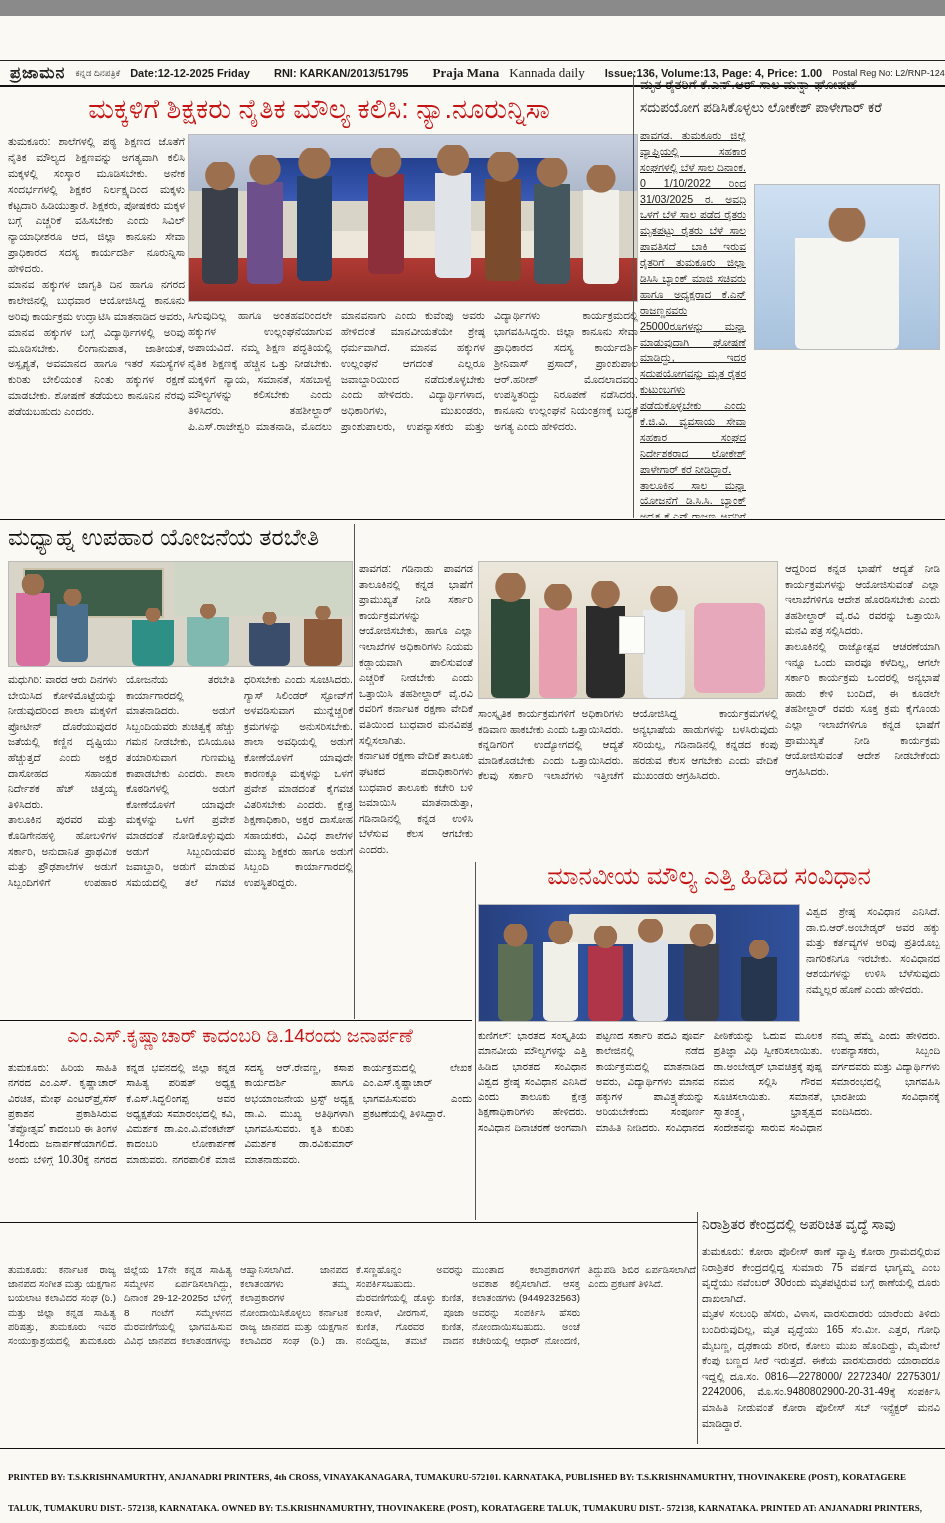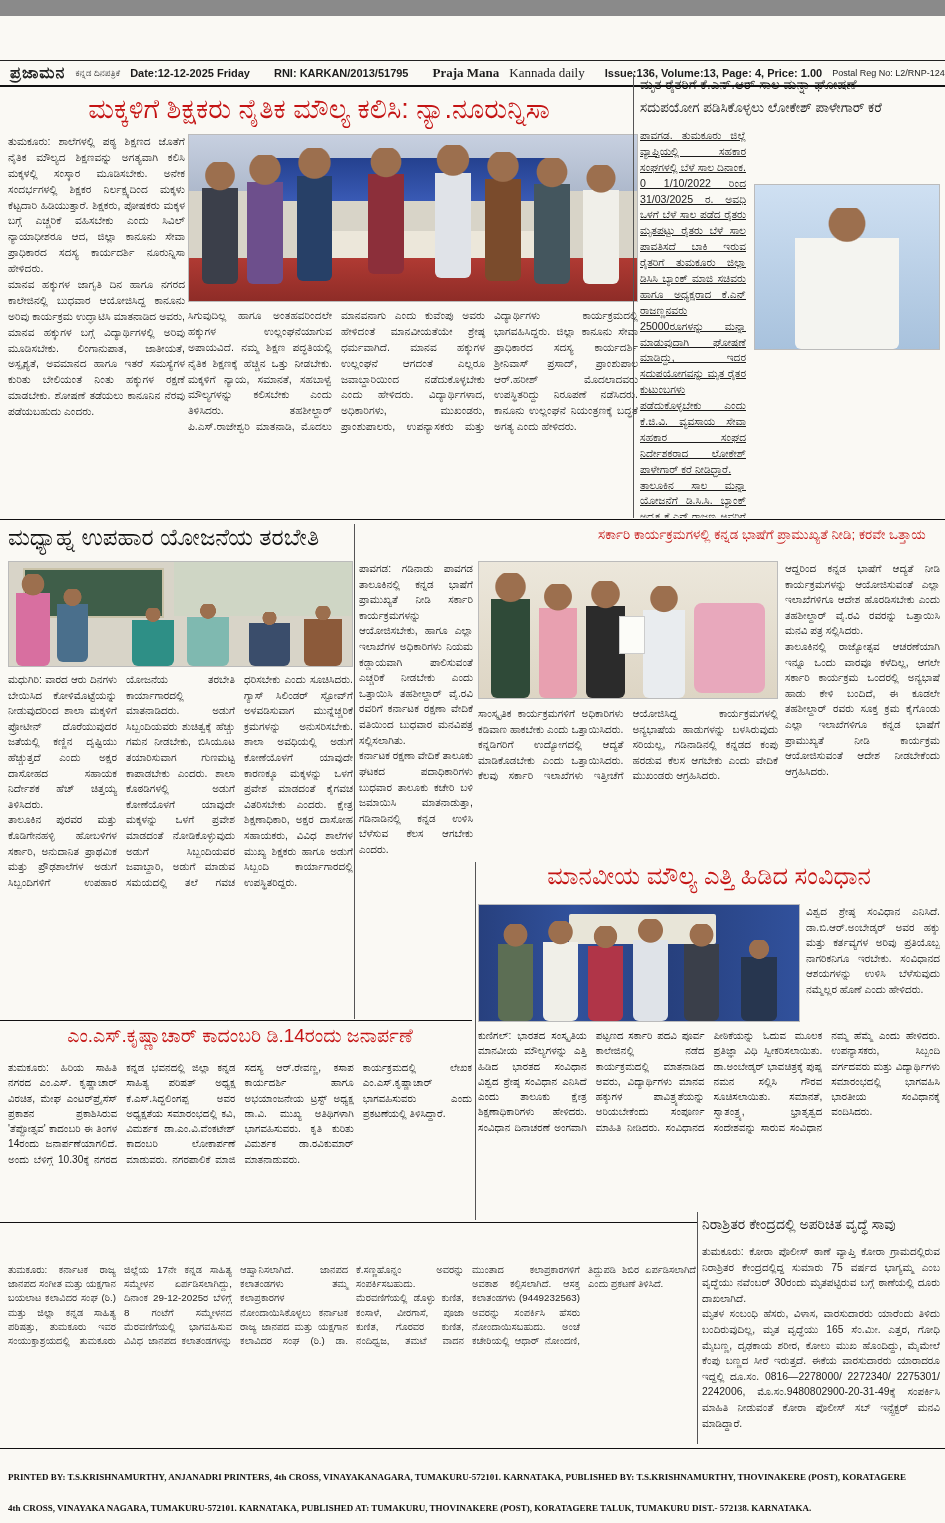--- a/index.html
+++ b/index.html
@@ -103,21 +103,20 @@
     <div class="pr" style="--c:#7fb9b0;left:52%;bottom:0;width:12%;height:60%;"></div>
     <div class="pr" style="--c:#3a4d6b;left:70%;bottom:0;width:12%;height:52%;"></div>
     <div class="pr" style="--c:#8c5a3a;left:86%;bottom:0;width:11%;height:58%;"></div>
   </div>
 
   <div class="bd cols3" style="left:8px;top:656px;width:345px;height:346px;font-size:10.4px;">ಮಧುಗಿರಿ: ವಾರದ ಆರು ದಿನಗಳು ಬೇಯಿಸಿದ ಕೋಳಿಮೊಟ್ಟೆಯನ್ನು ನೀಡುವುದರಿಂದ ಶಾಲಾ ಮಕ್ಕಳಿಗೆ ಪ್ರೋಟೀನ್ ದೊರೆಯುವುದರ ಜತೆಯಲ್ಲಿ ಕಣ್ಣಿನ ದೃಷ್ಟಿಯು ಹೆಚ್ಚುತ್ತದೆ ಎಂದು ಅಕ್ಷರ ದಾಸೋಹದ ಸಹಾಯಕ ನಿರ್ದೇಶಕ ಹೆಚ್ ಚಿತ್ತಯ್ಯ ತಿಳಿಸಿದರು.
 ತಾಲೂಕಿನ ಪುರವರ ಮತ್ತು ಕೊಡಿಗೇನಹಳ್ಳಿ ಹೋಬಳಿಗಳ ಸರ್ಕಾರಿ, ಅನುದಾನಿತ ಪ್ರಾಥಮಿಕ ಮತ್ತು ಪ್ರೌಢಶಾಲೆಗಳ ಅಡುಗೆ ಸಿಬ್ಬಂದಿಗಳಿಗೆ ಉಪಹಾರ ಯೋಜನೆಯ ತರಬೇತಿ ಕಾರ್ಯಾಗಾರದಲ್ಲಿ ಮಾತನಾಡಿದರು. ಅಡುಗೆ ಸಿಬ್ಬಂದಿಯವರು ಶುಚಿತ್ವಕ್ಕೆ ಹೆಚ್ಚು ಗಮನ ನೀಡಬೇಕು, ಬಿಸಿಯೂಟ ತಯಾರಿಸುವಾಗ ಗುಣಮಟ್ಟ ಕಾಪಾಡಬೇಕು ಎಂದರು. ಶಾಲಾ ಕೊಠಡಿಗಳಲ್ಲಿ ಅಡುಗೆ ಕೋಣೆಯೊಳಗೆ ಯಾವುದೇ ಮಕ್ಕಳನ್ನು ಒಳಗೆ ಪ್ರವೇಶ ಮಾಡದಂತೆ ನೋಡಿಕೊಳ್ಳುವುದು ಅಡುಗೆ ಸಿಬ್ಬಂದಿಯವರ ಜವಾಬ್ದಾರಿ, ಅಡುಗೆ ಮಾಡುವ ಸಮಯದಲ್ಲಿ ತಲೆ ಗವಚ ಧರಿಸಬೇಕು ಎಂದು ಸೂಚಿಸಿದರು. ಗ್ಯಾಸ್ ಸಿಲಿಂಡರ್ ಸ್ಟೋವ್‌ಗೆ ಅಳವಡಿಸುವಾಗ ಮುನ್ನೆಚ್ಚರಿಕೆ ಕ್ರಮಗಳನ್ನು ಅನುಸರಿಸಬೇಕು. ಶಾಲಾ ಅವಧಿಯಲ್ಲಿ ಅಡುಗೆ ಕೋಣೆಯೊಳಗೆ ಯಾವುದೇ ಕಾರಣಕ್ಕೂ ಮಕ್ಕಳನ್ನು ಒಳಗೆ ಪ್ರವೇಶ ಮಾಡದಂತೆ ಕೈಗವಚ ವಿತರಿಸಬೇಕು ಎಂದರು. ಕ್ಷೇತ್ರ ಶಿಕ್ಷಣಾಧಿಕಾರಿ, ಅಕ್ಷರ ದಾಸೋಹ ಸಹಾಯಕರು, ವಿವಿಧ ಶಾಲೆಗಳ ಮುಖ್ಯ ಶಿಕ್ಷಕರು ಹಾಗೂ ಅಡುಗೆ ಸಿಬ್ಬಂದಿ ಕಾರ್ಯಾಗಾರದಲ್ಲಿ ಉಪಸ್ಥಿತರಿದ್ದರು.</div>
 
   <div class="rule" style="left:354px;top:508px;width:1px;height:495px;"></div>
 
-  <div class="hl red" style="left:598px;top:511px;width:342px;height:26px;font-size:13.5px;">ಸರ್ಕಾರಿ ಕಾರ್ಯಕ್ರಮಗಳಲ್ಲಿ ಕನ್ನಡ ಭಾಷೆಗೆ ಪ್ರಾಮುಖ್ಯತೆ ನೀಡಿ; ಕರವೇ ಒತ್ತಾಯ</div>
 
   <div class="bd" style="left:359px;top:545px;width:114px;height:458px;font-size:10.4px;">ಪಾವಗಡ: ಗಡಿನಾಡು ಪಾವಗಡ ತಾಲೂಕಿನಲ್ಲಿ ಕನ್ನಡ ಭಾಷೆಗೆ ಪ್ರಾಮುಖ್ಯತೆ ನೀಡಿ ಸರ್ಕಾರಿ ಕಾರ್ಯಕ್ರಮಗಳನ್ನು ಆಯೋಜಿಸಬೇಕು, ಹಾಗೂ ಎಲ್ಲಾ ಇಲಾಖೆಗಳ ಅಧಿಕಾರಿಗಳು ನಿಯಮ ಕಡ್ಡಾಯವಾಗಿ ಪಾಲಿಸುವಂತೆ ಎಚ್ಚರಿಕೆ ನೀಡಬೇಕು ಎಂದು ಒತ್ತಾಯಿಸಿ ತಹಶೀಲ್ದಾರ್ ವೈ.ರವಿ ರವರಿಗೆ ಕರ್ನಾಟಕ ರಕ್ಷಣಾ ವೇದಿಕೆ ವತಿಯಿಂದ ಬುಧವಾರ ಮನವಿಪತ್ರ ಸಲ್ಲಿಸಲಾಗಿತು.
 ಕರ್ನಾಟಕ ರಕ್ಷಣಾ ವೇದಿಕೆ ತಾಲೂಕು ಘಟಕದ ಪದಾಧಿಕಾರಿಗಳು ಬುಧವಾರ ತಾಲೂಕು ಕಚೇರಿ ಬಳಿ ಜಮಾಯಿಸಿ ಮಾತನಾಡುತ್ತಾ, ಗಡಿನಾಡಿನಲ್ಲಿ ಕನ್ನಡ ಉಳಿಸಿ ಬೆಳೆಸುವ ಕೆಲಸ ಆಗಬೇಕು ಎಂದರು.</div>
 
   <div class="ph" style="left:478px;top:545px;width:300px;height:138px;">
     <div class="band" style="top:0;height:100%;background:linear-gradient(#ece7db,#ddd5c4);"></div>
     <div class="band" style="top:30%;height:66%;left:72%;width:24%;background:#e8a8bc;border-radius:8px;"></div>
     <div class="pr" style="--c:#2f4a38;left:4%;bottom:0;width:13%;height:92%;"></div>
     <div class="pr" style="--c:#e8a0b0;left:20%;bottom:0;width:13%;height:84%;"></div>
     <div class="pr" style="--c:#2b2b2b;left:36%;bottom:0;width:13%;height:86%;"></div>
@@ -163,18 +162,19 @@
 
   <div class="hl blk" style="left:702px;top:1200px;width:238px;height:24px;font-size:14px;">ನಿರಾಶ್ರಿತರ ಕೇಂದ್ರದಲ್ಲಿ ಅಪರಿಚಿತ ವೃದ್ಧೆ ಸಾವು</div>
 
   <div class="bd" style="left:702px;top:1228px;width:238px;height:200px;font-size:10.4px;">ತುಮಕೂರು: ಕೋರಾ ಪೊಲೀಸ್ ಠಾಣೆ ವ್ಯಾಪ್ತಿ ಕೋರಾ ಗ್ರಾಮದಲ್ಲಿರುವ ನಿರಾಶ್ರಿತರ ಕೇಂದ್ರದಲ್ಲಿದ್ದ ಸುಮಾರು 75 ವರ್ಷದ ಭಾಗ್ಯಮ್ಮ ಎಂಬ ವೃದ್ಧೆಯು ನವೆಂಬರ್ 30ರಂದು ಮೃತಪಟ್ಟಿರುವ ಬಗ್ಗೆ ಠಾಣೆಯಲ್ಲಿ ದೂರು ದಾಖಲಾಗಿದೆ.
 ಮೃತಳ ಸಂಬಂಧಿ ಹೆಸರು, ವಿಳಾಸ, ವಾರಸುದಾರರು ಯಾರೆಂದು ತಿಳಿದು ಬಂದಿರುವುದಿಲ್ಲ, ಮೃತ ವೃದ್ಧೆಯು 165 ಸೆಂ.ಮೀ. ಎತ್ತರ, ಗೋಧಿ ಮೈಬಣ್ಣ, ದೃಢಕಾಯ ಶರೀರ, ಕೋಲು ಮುಖ ಹೊಂದಿದ್ದು, ಮೈಮೇಲೆ ಕೆಂಪು ಬಣ್ಣದ ಸೀರೆ ಇರುತ್ತದೆ. ಈಕೆಯ ವಾರಸುದಾರರು ಯಾರಾದರೂ ಇದ್ದಲ್ಲಿ ದೂ.ಸಂ. 0816—2278000/ 2272340/ 2275301/ 2242006, ಮೊ.ಸಂ.9480802900-20-31-49ಕ್ಕೆ ಸಂಪರ್ಕಿಸಿ ಮಾಹಿತಿ ನೀಡುವಂತೆ ಕೋರಾ ಪೊಲೀಸ್ ಸಬ್ ಇನ್ಸ್ಪೆಕ್ಟರ್ ಮನವಿ ಮಾಡಿದ್ದಾರೆ.</div>
 
   <div class="rule dark" style="left:0;top:1432px;width:945px;height:1px;"></div>
 
   <div class="imprint">
     <div>PRINTED BY: T.S.KRISHNAMURTHY, ANJANADRI PRINTERS, 4th CROSS, VINAYAKANAGARA, TUMAKURU-572101. KARNATAKA, PUBLISHED BY: T.S.KRISHNAMURTHY, THOVINAKERE (POST), KORATAGERE</div>
+    <div>TALUK, TUMAKURU DIST.- 572138, KARNATAKA.  OWNED BY: T.S.KRISHNAMURTHY, THOVINAKERE (POST), KORATAGERE TALUK, TUMAKURU DIST.- 572138, KARNATAKA.  PRINTED AT: ANJANADRI PRINTERS,</div>
     <div>4th CROSS, VINAYAKA NAGARA, TUMAKURU-572101. KARNATAKA,  PUBLISHED AT: TUMAKURU, THOVINAKERE (POST), KORATAGERE TALUK, TUMAKURU DIST.- 572138. KARNATAKA.</div>
     
   </div>
 
   <div class="botbar"></div>
 </div>
 
 </body></html>

